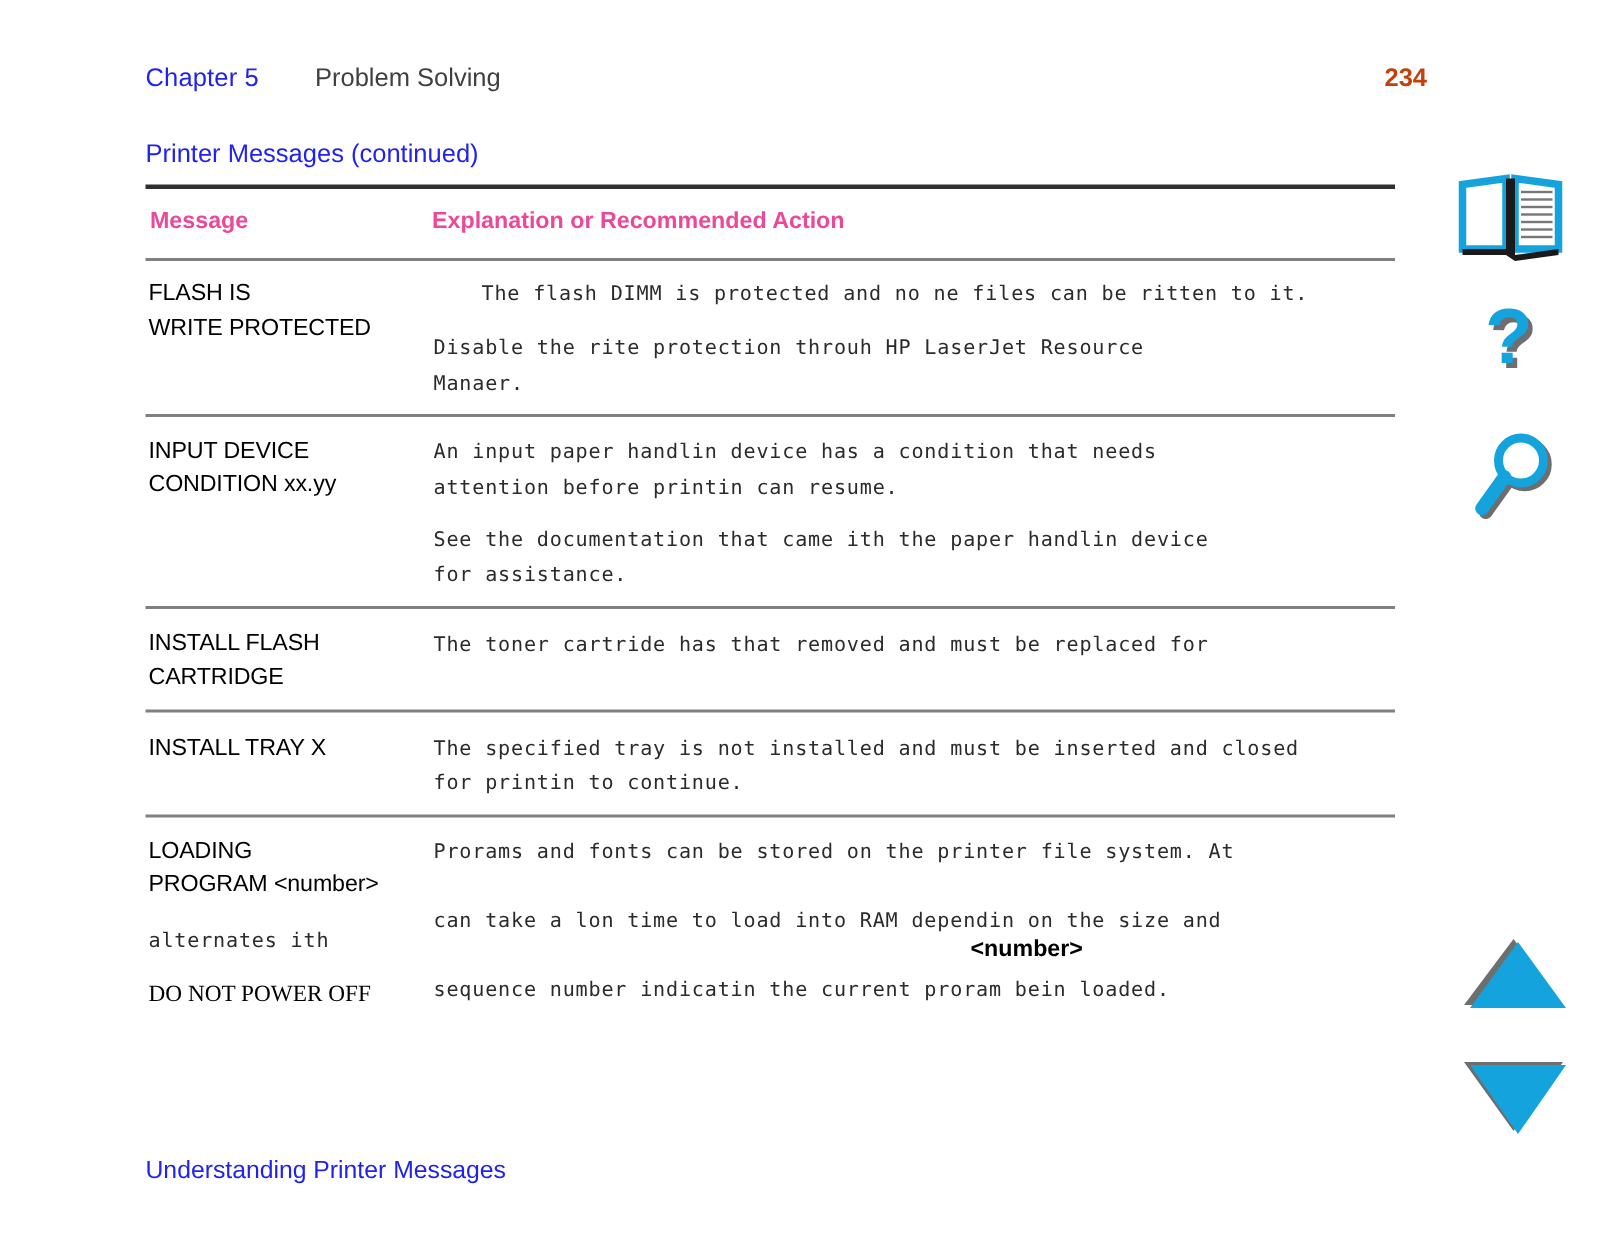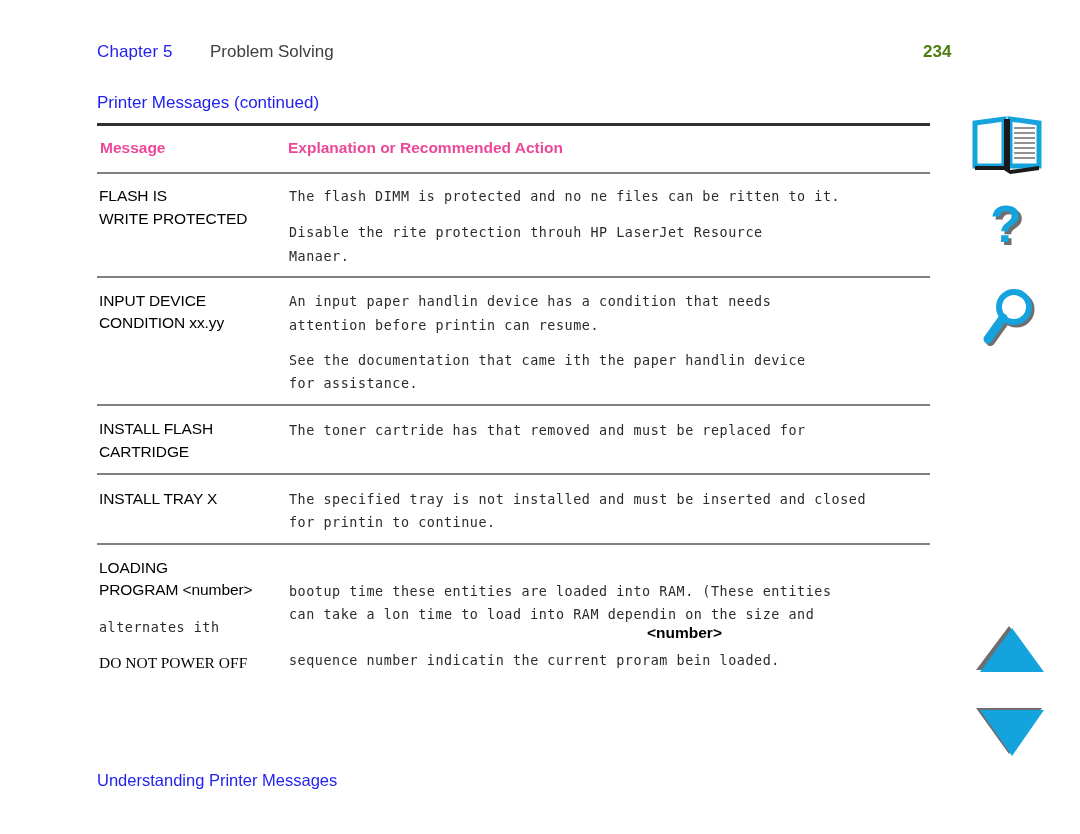--- a/index.html
+++ b/index.html
@@ -43,21 +43,21 @@
   .chapter-title {
     position: absolute;
     left: 113px; top: 0;
     color: #404040;
     font-size: 17px;
     white-space: nowrap;
   }
   .page-number {
     position: absolute;
     left: 826px; top: 0;
-    color: #4d7c0f;
+    color: #c2410c;
     font-size: 17px;
     font-weight: bold;
     white-space: nowrap;
   }
 
   
   .table-title {
     position: absolute;
     left: 97px;
     top: 93px;
@@ -192,21 +192,21 @@
   <div class="rule-thick" style="top:123px;"></div>
 
   <div class="col-head col-head-message">Message</div>
   <div class="col-head col-head-explanation">Explanation or Recommended Action</div>
 
   <div class="rule" style="top:172px;"></div>
 
   <div class="msg-name" style="top:185px;">FLASH IS</div>
   <div class="msg-name" style="top:208px;">WRITE PROTECTED</div>
 
-  <div class="msg-body" style="top:186px;">The flash DIMM is protected and no ne files can be ritten to it.</div>
+  <div class="msg-body" style="top:186px;margin-left:32px;">The flash DIMM is protected and no ne files can be ritten to it.</div>
   <div class="msg-body" style="top:222px;">Disable the rite protection throuh HP LaserJet Resource</div>
   <div class="msg-body" style="top:246px;">Manaer.</div>
 
   <div class="rule" style="top:276px;"></div>
 
   <div class="msg-name" style="top:290px;">INPUT DEVICE</div>
   <div class="msg-name" style="top:312px;">CONDITION xx.yy</div>
 
   <div class="msg-body" style="top:291px;">An input paper handlin device has a condition that needs</div>
   <div class="msg-body" style="top:315px;">attention before printin can resume.</div>
@@ -227,21 +227,21 @@
   <div class="msg-body" style="top:489px;">The specified tray is not installed and must be inserted and closed</div>
   <div class="msg-body" style="top:512px;">for printin to continue.</div>
 
   <div class="rule" style="top:543px;"></div>
 
   <div class="msg-name" style="top:557px;">LOADING</div>
   <div class="msg-name" style="top:579px;">PROGRAM &lt;number&gt;</div>
   <div class="msg-mono" style="top:617px;">alternates ith</div>
   <div class="msg-name-sub" style="top:652px;">DO NOT POWER OFF</div>
 
-  <div class="msg-body" style="top:581px;">bootup time these entities are loaded into RAM. (These entities</div>
+  <div class="msg-body" style="top:558px;">Prorams and fonts can be stored on the printer file system. At</div>
   <div class="msg-body" style="top:604px;">can take a lon time to load into RAM dependin on the size and</div>
   <div class="msg-body" style="top:650px;">sequence number indicatin the current proram bein loaded.</div>
 
   <span class="inline-bold" style="left:647px; top:624px;">&lt;number&gt;</span>
 
   <div class="footer">Understanding Printer Messages</div>
 
   <div class="rail">
 
     <div class="rail-icon icon-book">

